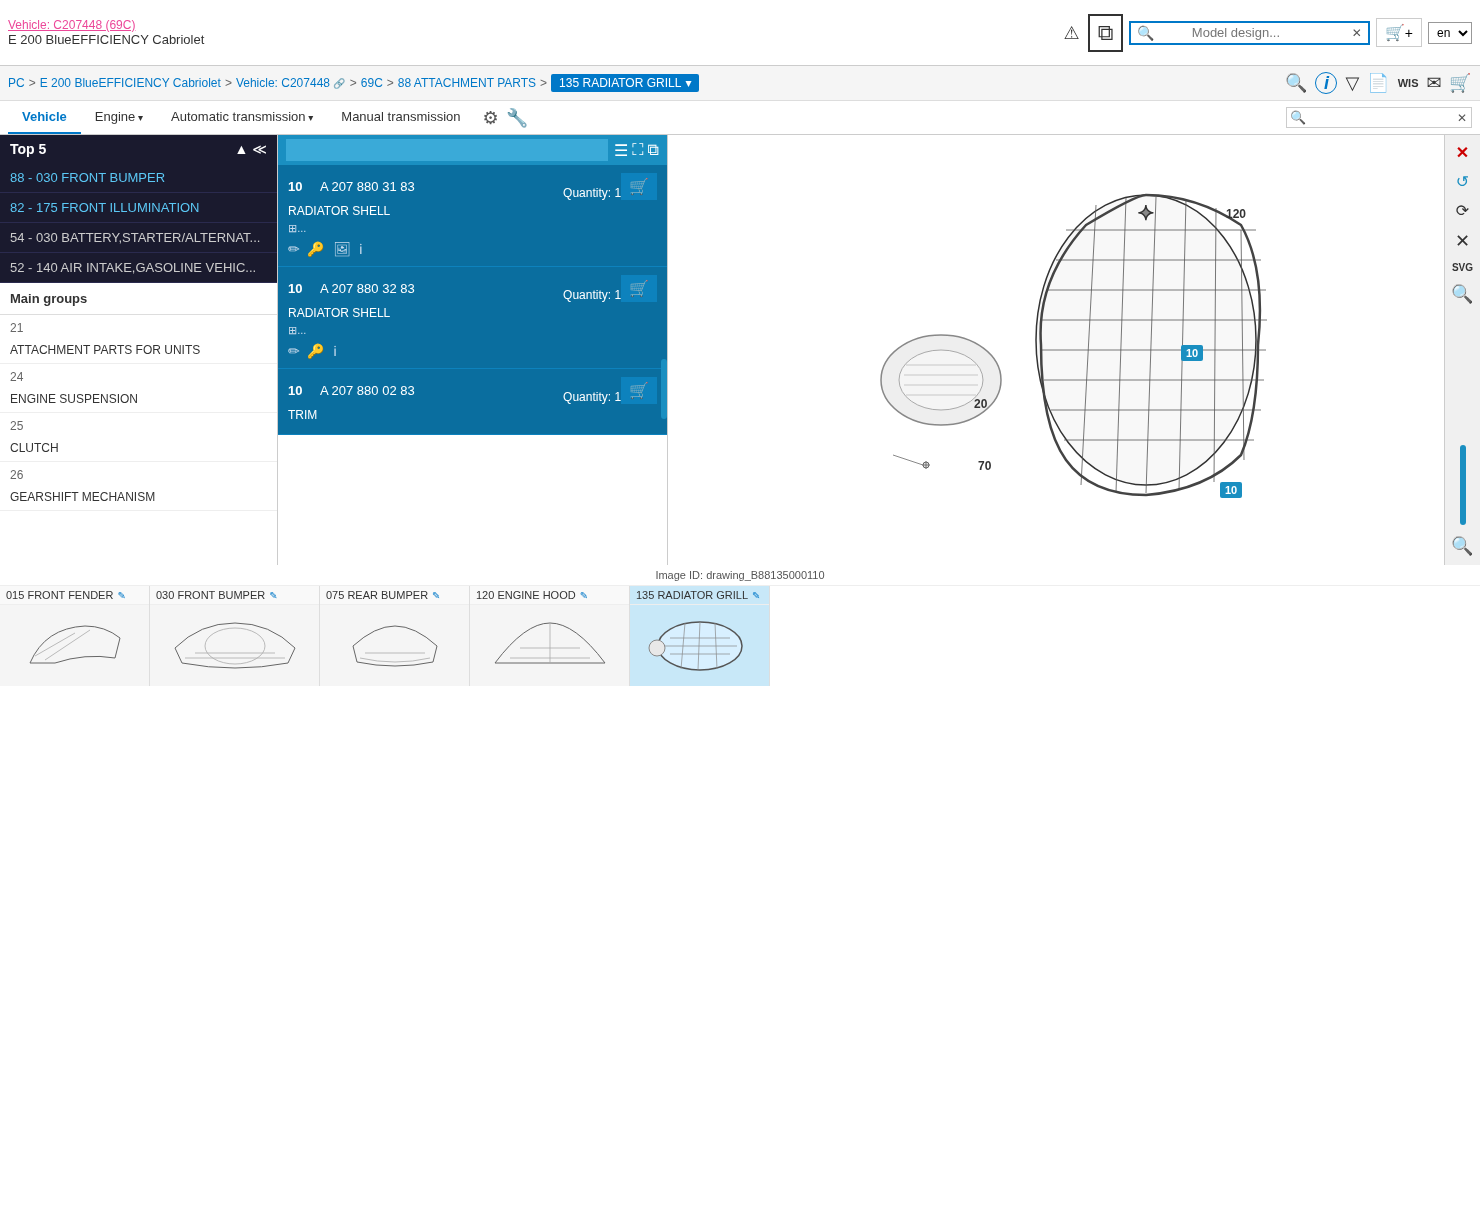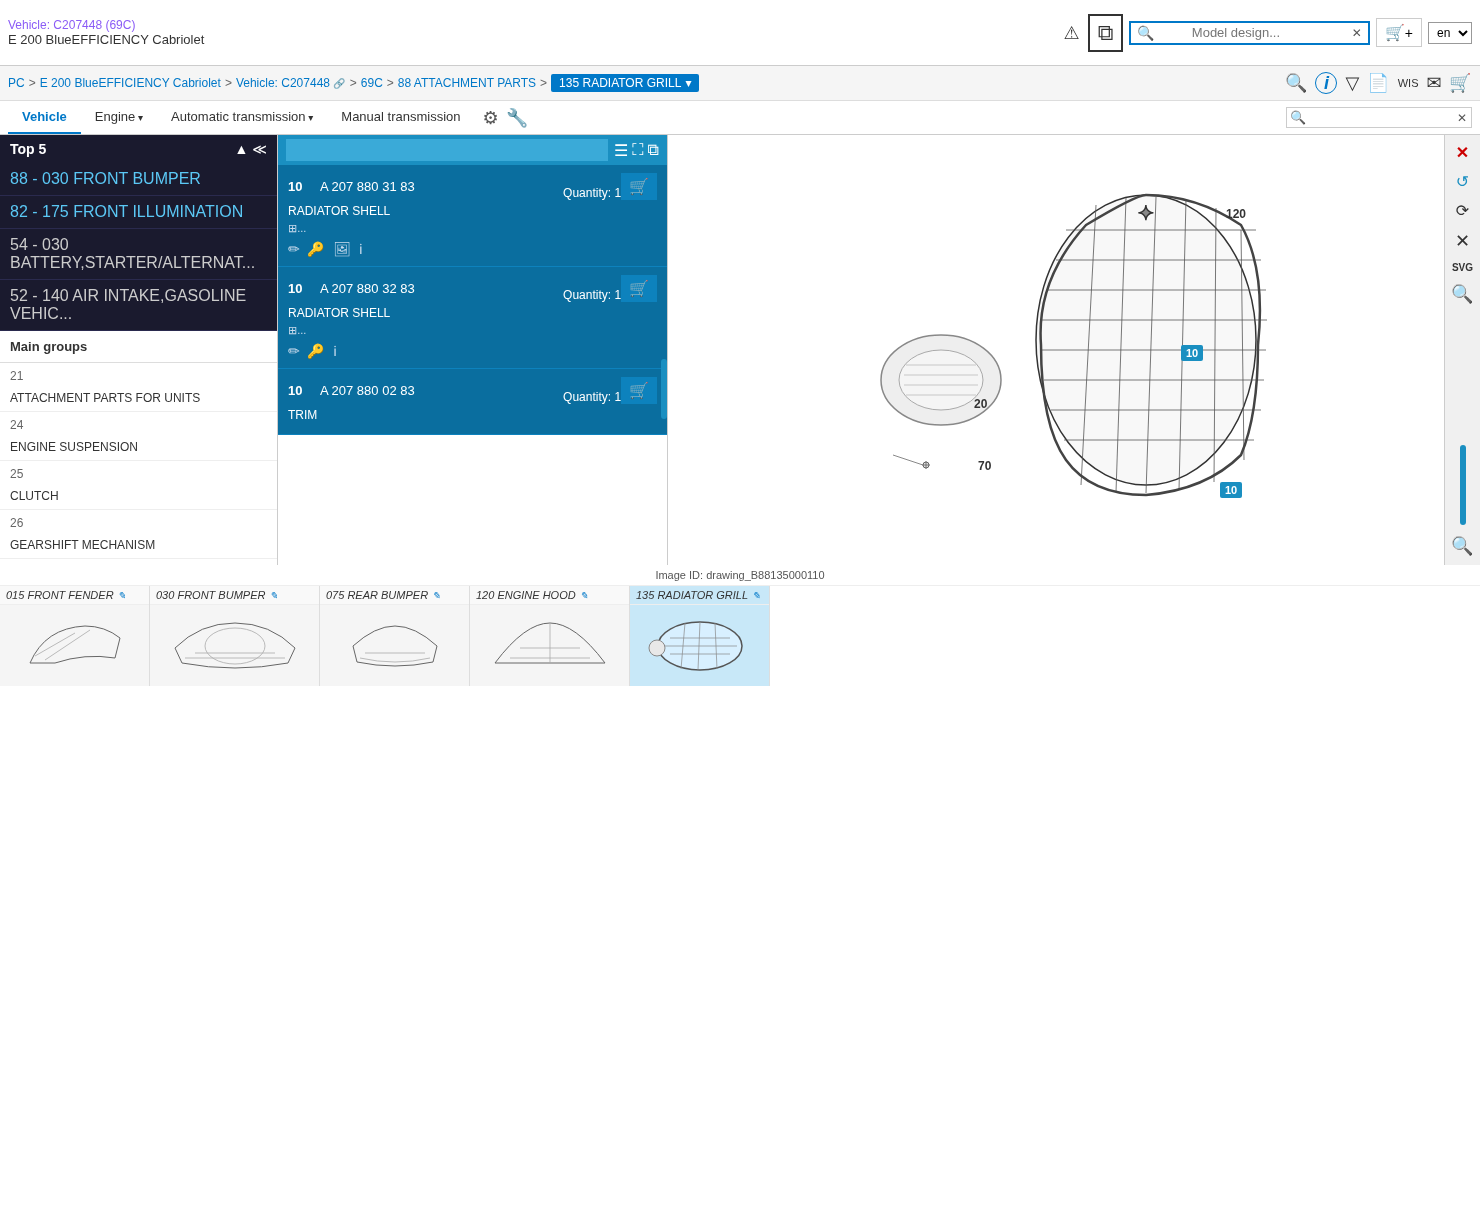--- a/index.html
+++ b/index.html
@@ -9,21 +9,21 @@
     .top-header {
       background: #fff;
       border-bottom: 1px solid #ccc;
       display: flex;
       justify-content: space-between;
       align-items: center;
       padding: 4px 8px;
       height: 66px;
     }
     .top-header-left { display: flex; flex-direction: column; }
-    .top-header-left .vehicle-id { font-size: 12px; color: #8b5cf6; }
+    .top-header-left .vehicle-id { font-size: 12px; color: #ec4899; text-decoration: underline; }
     .top-header-left .vehicle-name { font-size: 13px; color: #333; }
     .top-header-right { display: flex; align-items: center; gap: 6px; }
     .lang-select {
       border: 1px solid #999;
       padding: 2px 4px;
       font-size: 12px;
       background: #fff;
     }
     .icon-btn {
       background: none;
@@ -163,21 +163,21 @@
     .top5-header-btns button {
       background: none;
       border: none;
       color: #fff;
       cursor: pointer;
       font-size: 14px;
     }
     .top5-item {
       padding: 7px 10px;
       color: #ccc;
-      font-size: 16px;
+      font-size: 13px;
       cursor: pointer;
       border-bottom: 1px solid #2a2a4e;
     }
     .top5-item.highlight { color: #5bc8f5; }
 
     .main-groups-header {
       padding: 8px 10px;
       font-weight: bold;
       font-size: 13px;
       background: #fff;
@@ -305,21 +305,20 @@
       font-size: 11px;
       color: #555;
       border-bottom: 1px solid #eee;
     }
     .thumbnails {
       display: flex;
       gap: 0;
       padding: 0;
       overflow-x: auto;
       height: 100px;
-      font-style: italic;
     }
     .thumb-item {
       display: flex;
       flex-direction: column;
       cursor: pointer;
       border-right: 1px solid #ddd;
       min-width: 150px;
     }
     .thumb-item.active { background: #c8e8f8; }
     .thumb-label {
@@ -384,21 +383,21 @@
   <span class="sep">&gt;</span>
   <div class="current">
     <span>135 RADIATOR GRILL</span>
     <span>▾</span>
   </div>
   <div class="breadcrumb-tools">
     <button class="tool-icon" style="background:none;border:none;cursor:pointer;font-size:18px;">🔍</button>
     <button class="tool-icon" style="background:none;border:none;cursor:pointer;font-size:18px; font-style:italic; font-weight:bold; color:#0078c8; border: 1px solid #0078c8; border-radius:50%; width:22px; height:22px; display:flex;align-items:center;justify-content:center;">i</button>
     <button class="tool-icon" style="background:none;border:none;cursor:pointer;font-size:18px;">▽</button>
     <button class="tool-icon" style="background:none;border:none;cursor:pointer;font-size:18px;">📄</button>
-    <button class="tool-icon" style="background:none;border:none;cursor:pointer;font-size:11px; font-weight:normal;">WIS</button>
+    <button class="tool-icon" style="background:none;border:none;cursor:pointer;font-size:11px; font-weight:bold;">WIS</button>
     <button class="tool-icon" style="background:none;border:none;cursor:pointer;font-size:18px;">✉</button>
     <button class="tool-icon" style="background:none;border:none;cursor:pointer;font-size:18px;">🛒</button>
   </div>
 </div>
 
 <div class="tab-bar">
   <div class="tab active">Vehicle</div>
   <div class="tab dropdown">Engine</div>
   <div class="tab dropdown">Automatic transmission</div>
   <div class="tab">Manual transmission</div>

